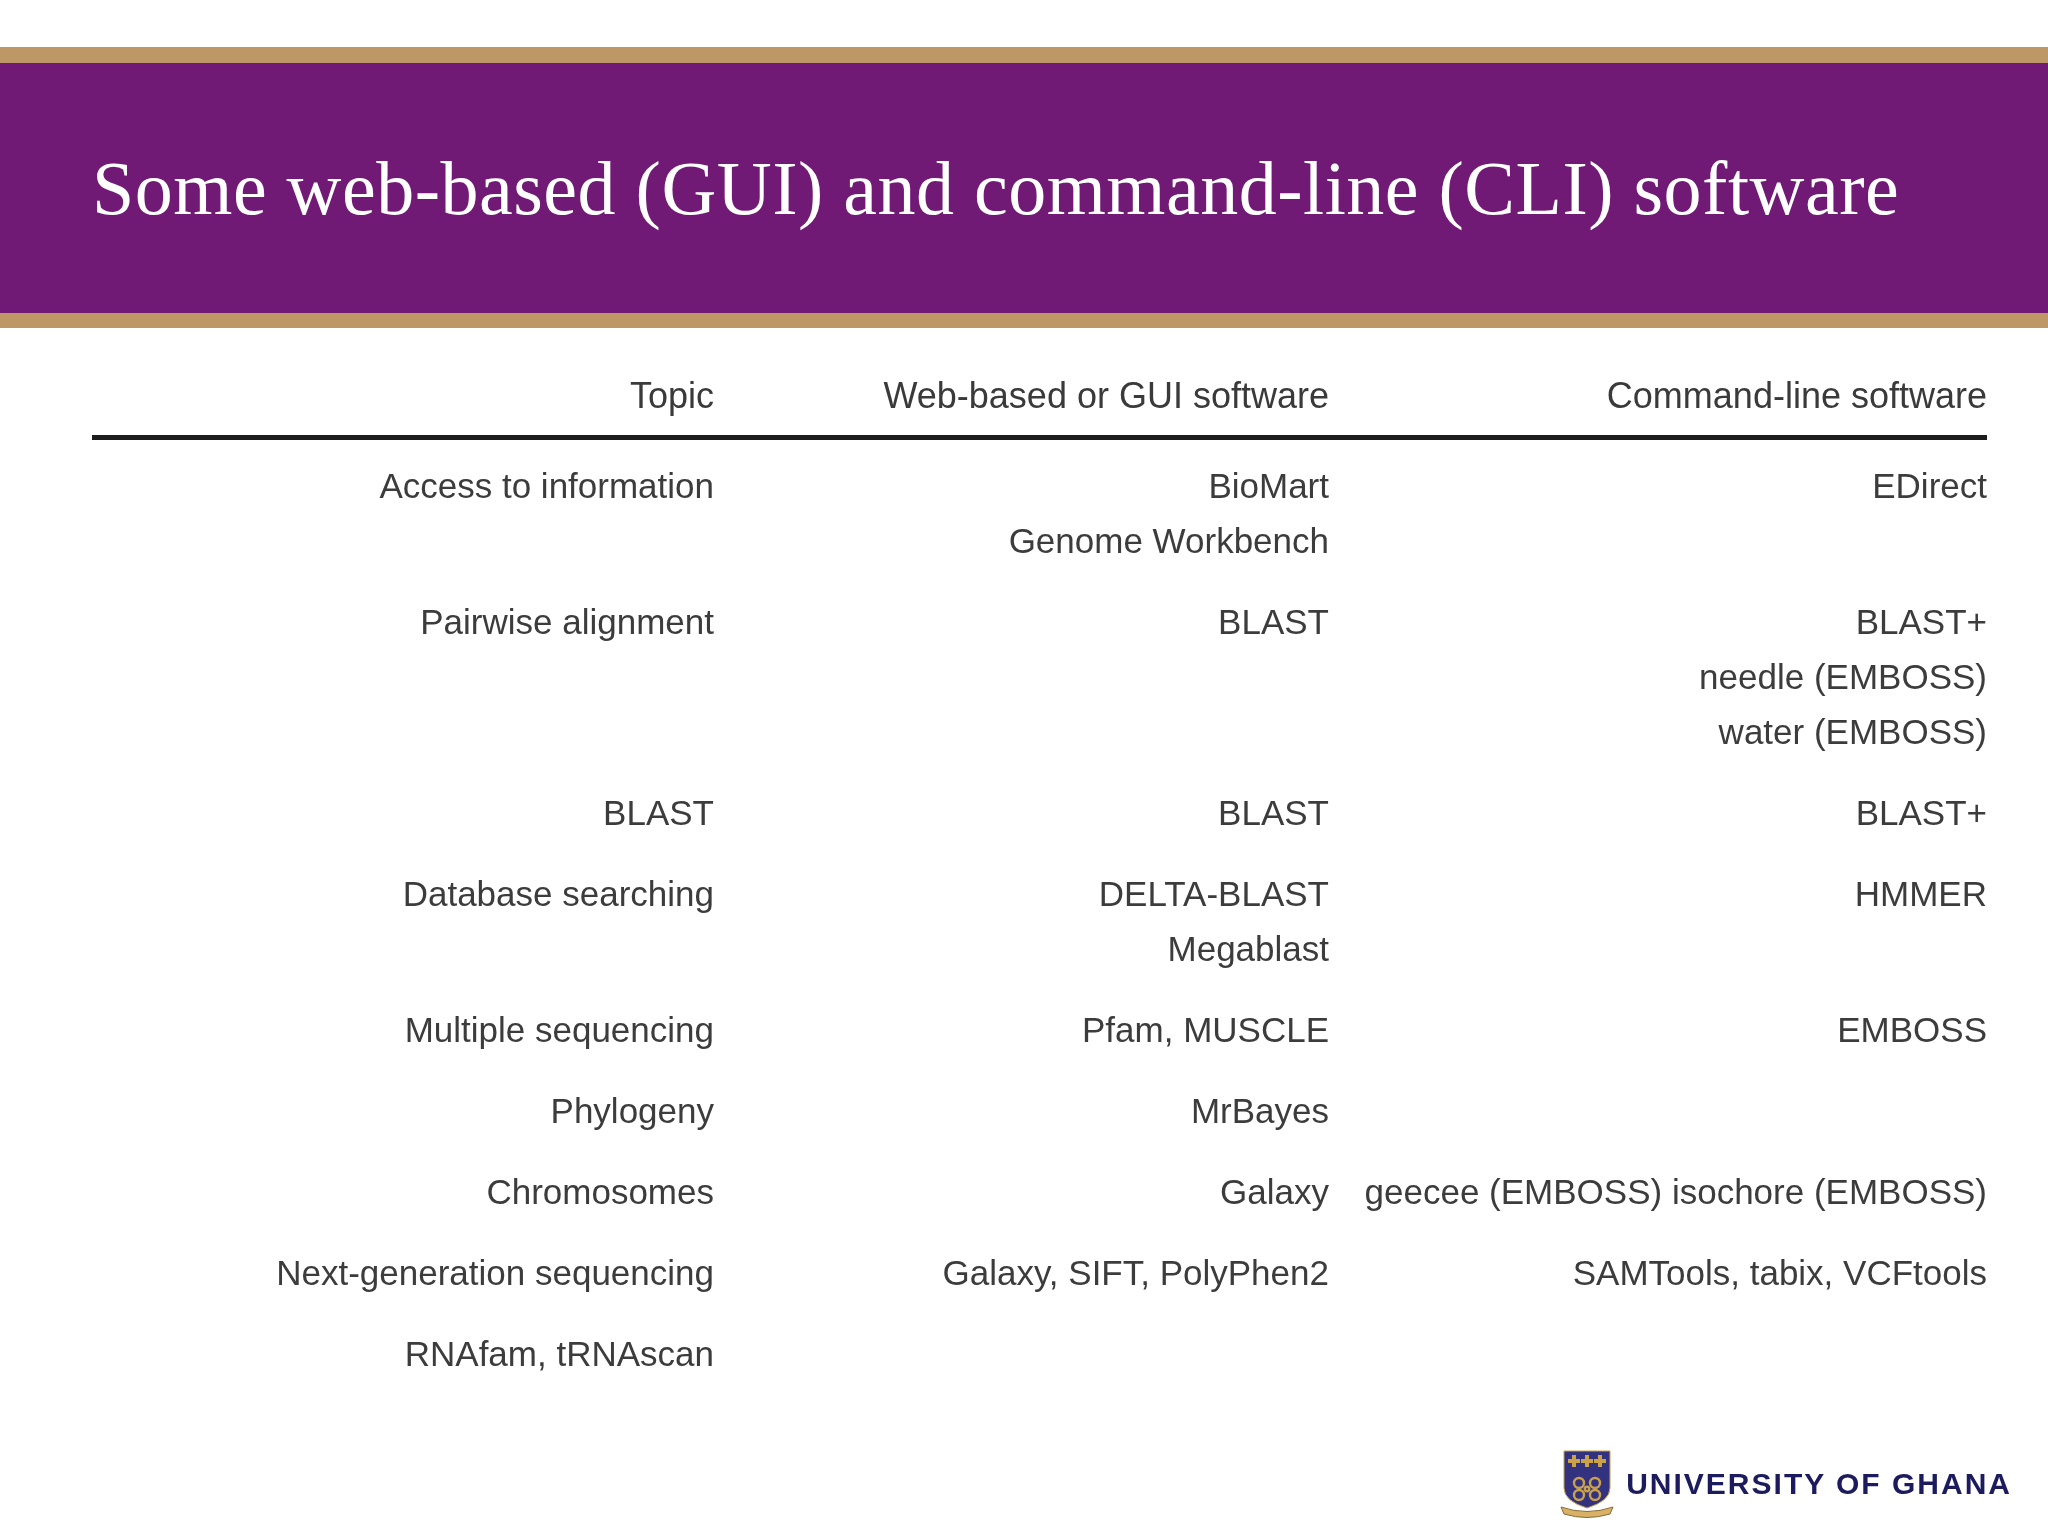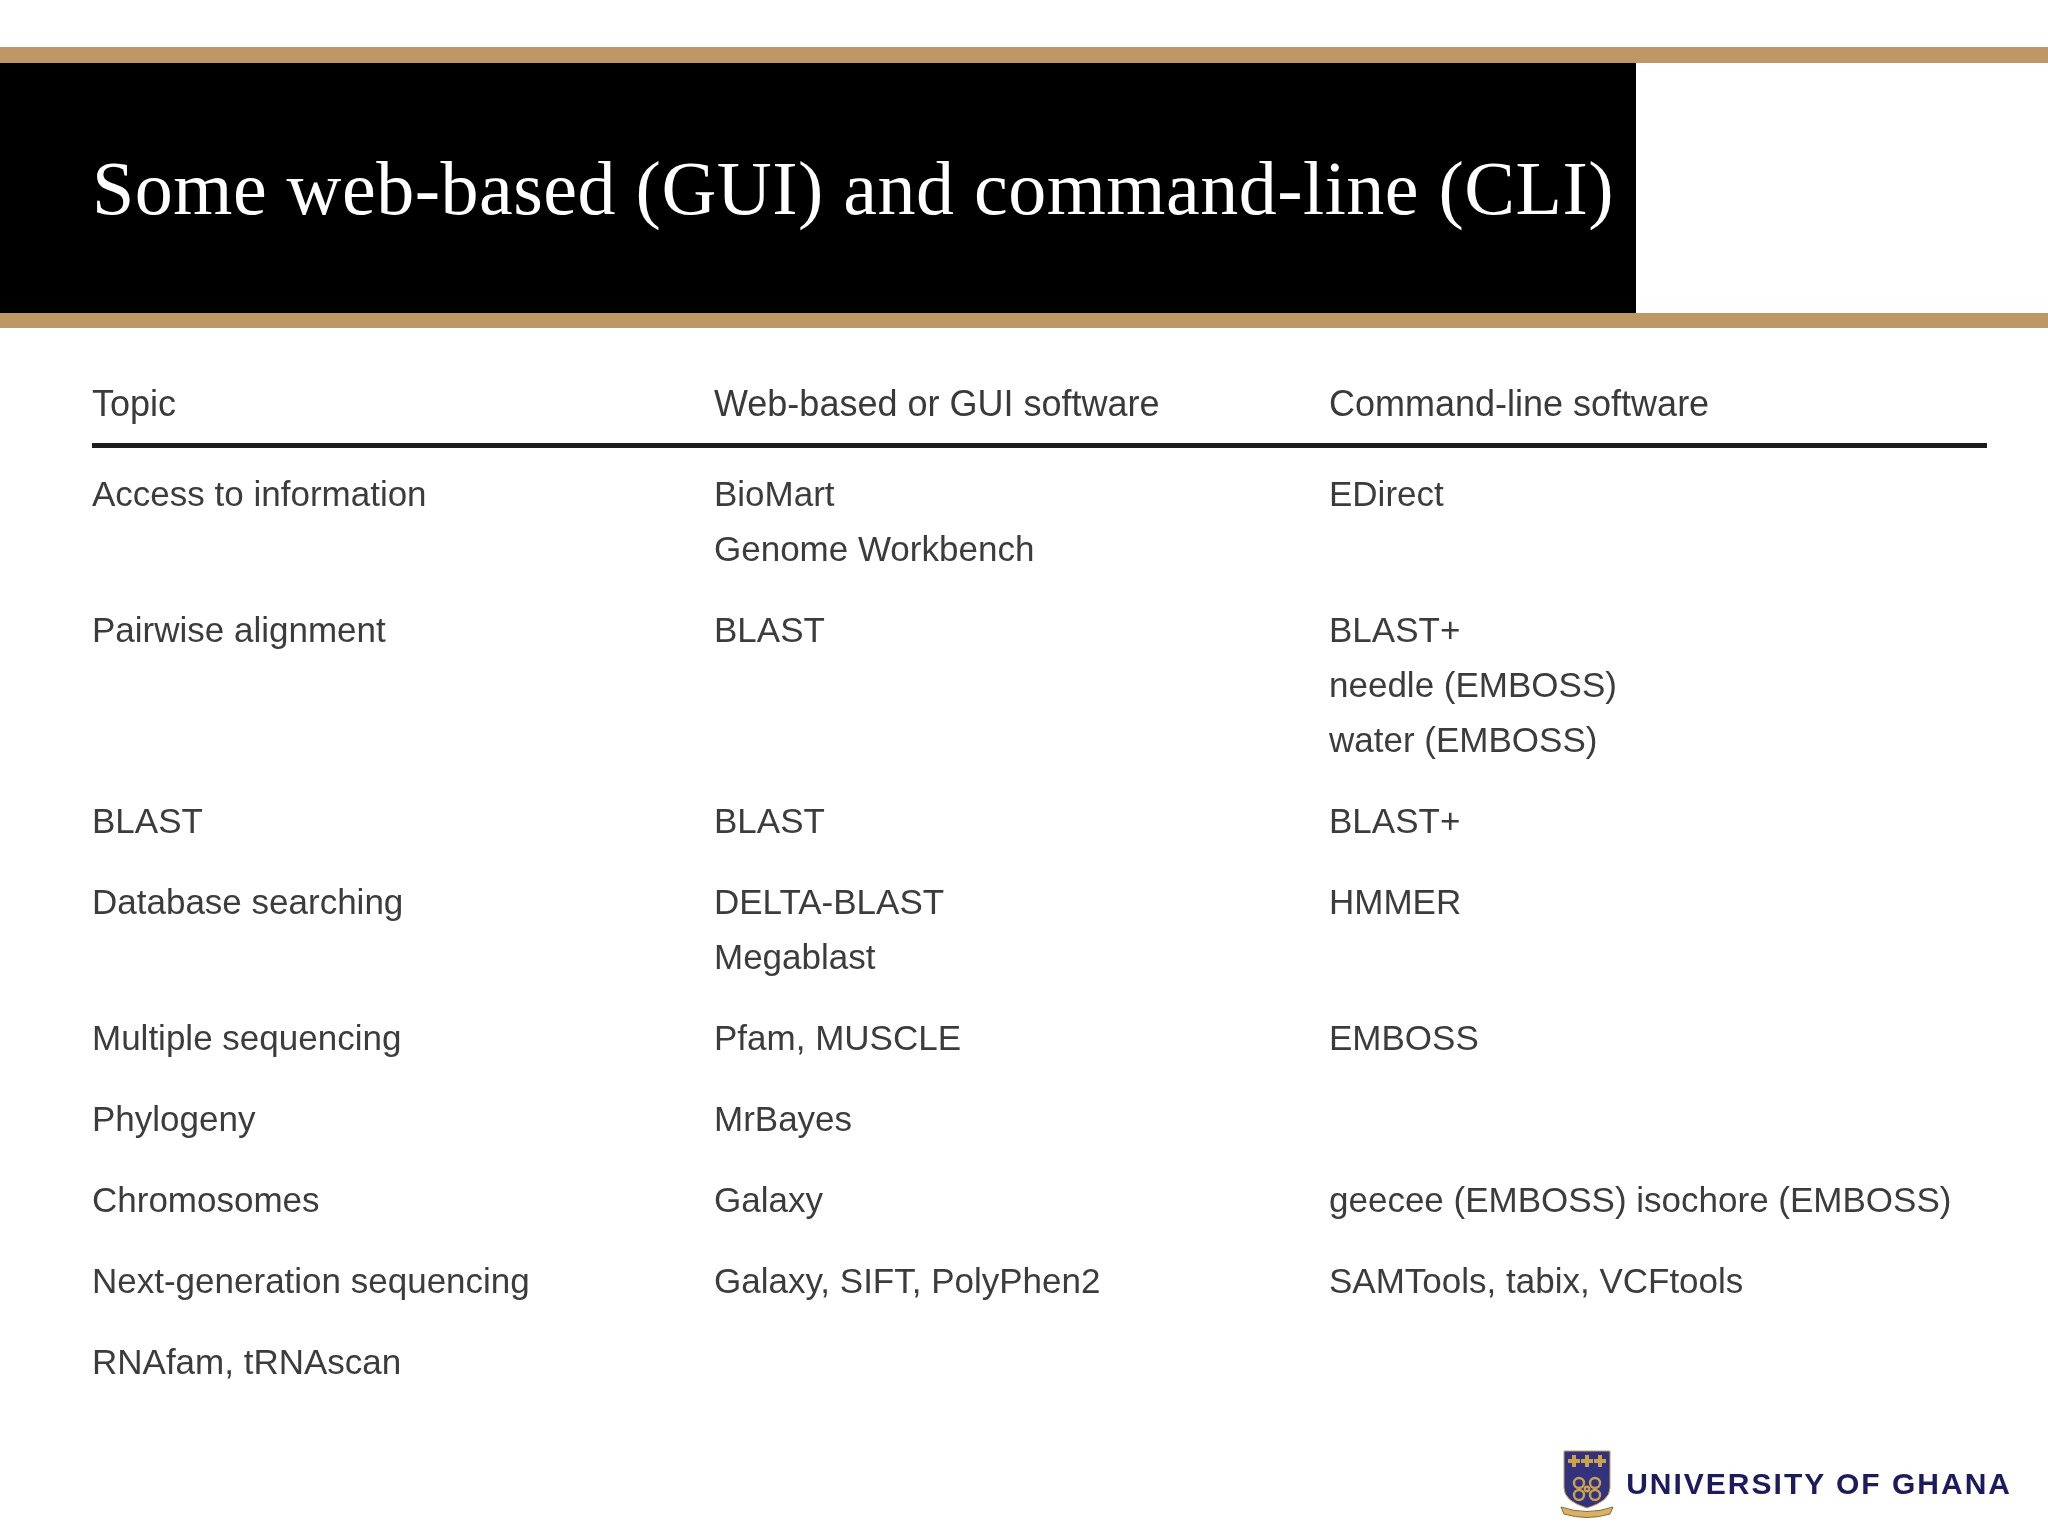--- a/index.html
+++ b/index.html
@@ -12,38 +12,39 @@
   }
   
   .gold-bar {
     position: absolute; left: 0; width: 2048px;
     background: #bd9766;
   }
   .gold-bar.top { top: 47px; height: 16px; }
   .gold-bar.bottom { top: 313px; height: 15px; }
   .banner {
     position: absolute; left: 0; top: 63px;
-    width: 1636px; height: 250px;
-    background: #000000;
+    width: 2048px; height: 250px;
+    background: #701a75;
     display: flex; align-items: center;
   }
   .banner .title {
     font-family: "Liberation Serif", serif;
     font-size: 76px;
     font-weight: 400;
     color: #ffffff;
     padding-left: 92px;
     white-space: nowrap;
     letter-spacing: 0.5px;
   }
   
   .sw-table {
-    position: absolute; left: 92px; top: 383px;
+    position: absolute; left: 92px; top: 375px;
     width: 1895px;
     color: #3c3c3c;
+    text-align: right;
   }
   .thead {
     display: grid;
     grid-template-columns: 622px 615px 658px;
     font-size: 36px;
     line-height: 42px;
     color: #3a3a3a;
   }
   .head-rule {
     border-bottom: 5px solid #1d1d1d;

